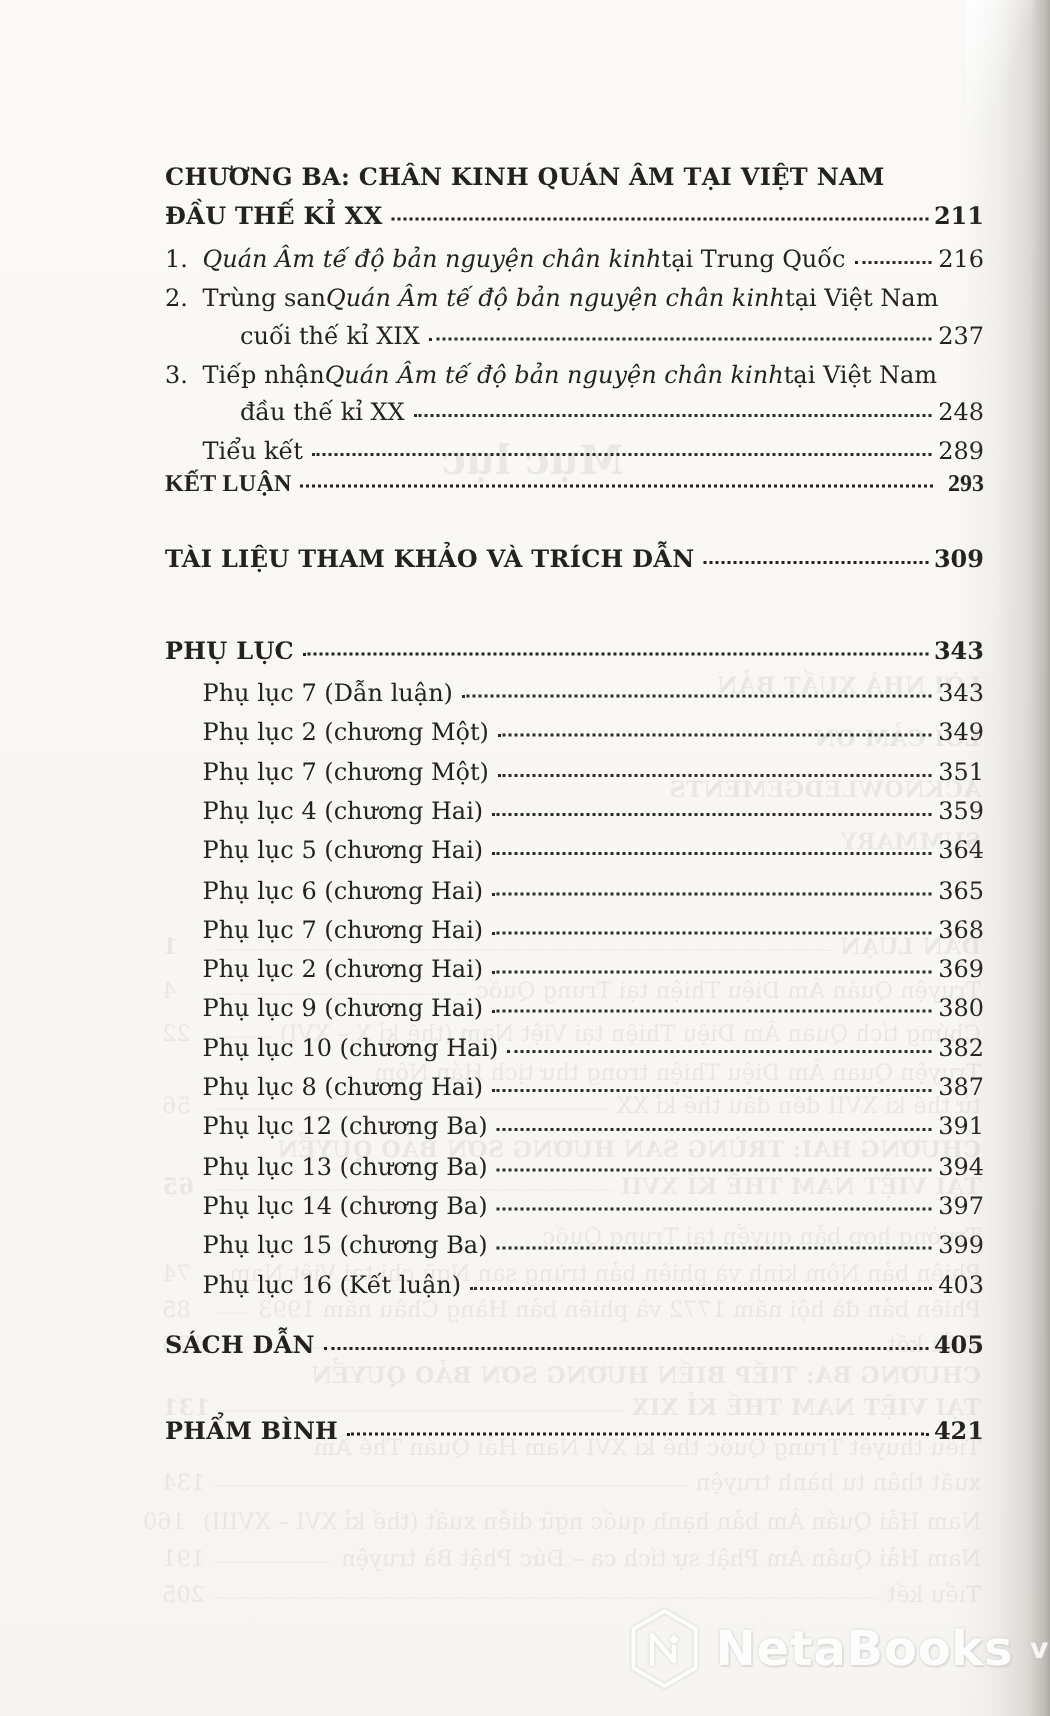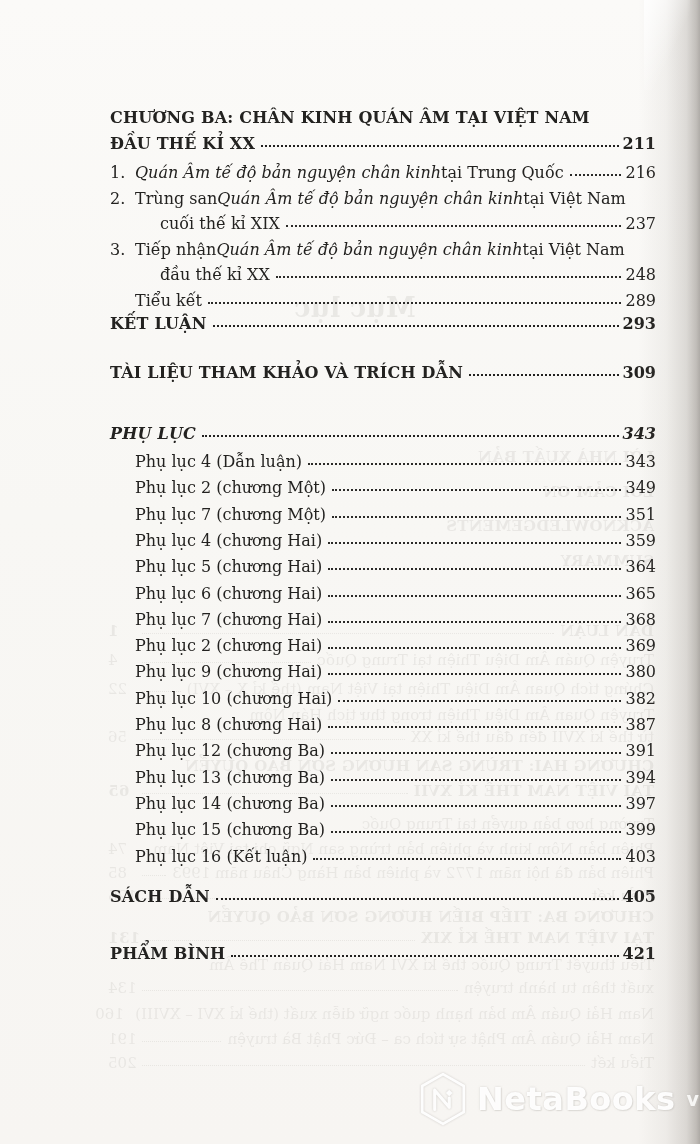--- a/index.html
+++ b/index.html
@@ -31,23 +31,23 @@
   .row.bold .lbl, .row.bold .pg { font-weight:bold; }
   .row.bold .lbl { letter-spacing:0.2px; }
   .lbl { flex:0 0 auto; }
   .num { flex:0 0 25px; }
   .ind1 { padding-left:25px; }
   .ind2 { padding-left:50px; }
   .ital { font-style:italic;text-align:center; }
   .dots { flex:1 1 auto; border-bottom:2px dotted #2b2a28; margin:0 4px 0 6px; transform:translateY(-2px); }
   .row.bold .dots { border-bottom-color:#222120; }
   .pg { flex:0 0 auto; min-width:30px; text-align:right; }
-  .mt-kl { margin-top:-3px; }
+  .mt-kl { margin-top:-3px;font-family:Liberation Serif, serif; }
   .mt-tl { margin-top:23px; }
-  .mt-pl { margin-top:34px;font-style:italic; }
+  .mt-pl { margin-top:34px; }
   .mt-p1 { margin-top:2px; }
   .mt-sd { margin-top:14px; }
   .mt-pb { margin-top:31px; }
   .mt-i1 { margin-top:2px; }
 
   
   .ghost-layer { position:absolute; inset:0; z-index:1; pointer-events:none; }
   .ghost-title {
     position:absolute; left:110px; right:100px; top:292px; text-align:center;
     font-size:27px; font-weight:bold; color:#55504a; opacity:0.09;
@@ -259,21 +259,21 @@
 
     <div class="row bold mt-pl">
       <span class="lbl">PHỤ LỤC </span>
       <span class="dots"></span>
       <span class="pg">343</span>
     </div>
 
     <div class="mt-p1">
 
     <div class="row ind1">
-          <span class="lbl">Phụ lục 4 (Dẫn luận) </span>
+          <span class="lbl">Phụ lục 7 (Dẫn luận) </span>
           <span class="dots"></span>
           <span class="pg">343</span>
         </div>
         <div class="row ind1">
           <span class="lbl">Phụ lục 2 (chương Một) </span>
           <span class="dots"></span>
           <span class="pg">349</span>
         </div>
         <div class="row ind1">
           <span class="lbl">Phụ lục 7 (chương Một)</span>

